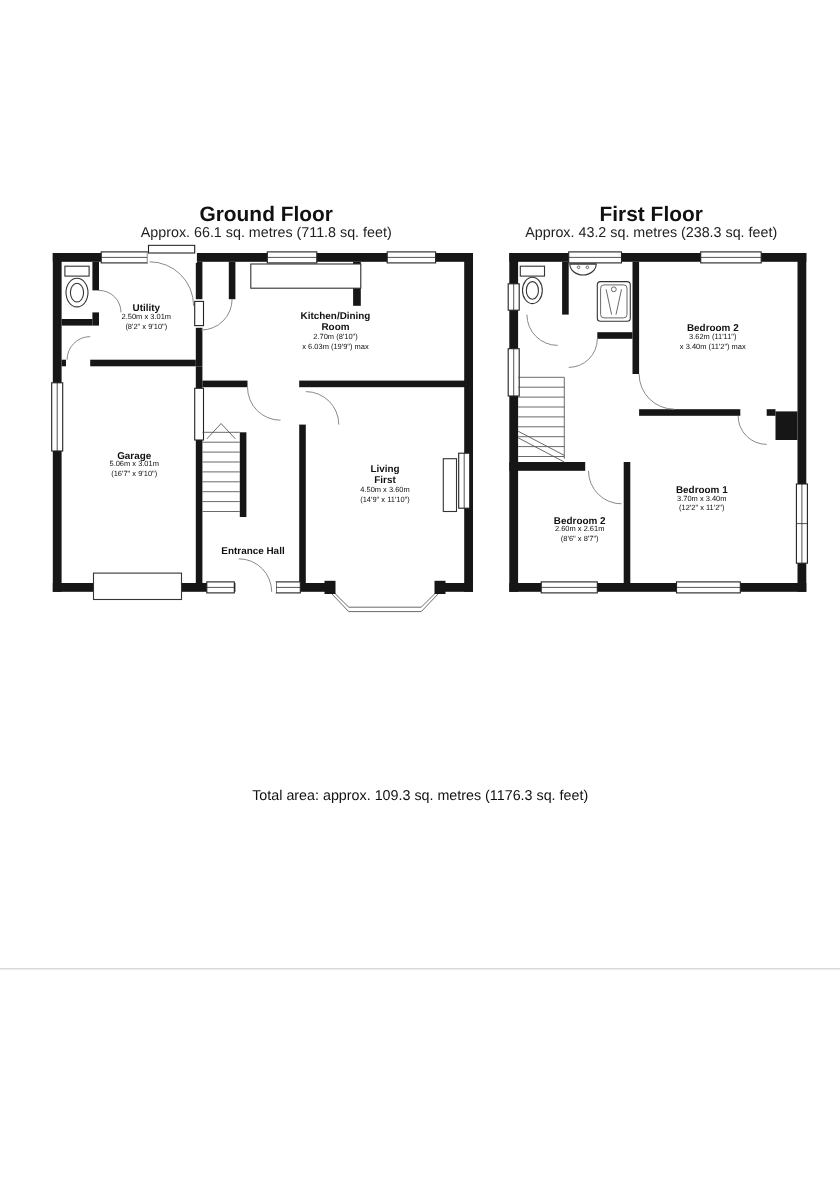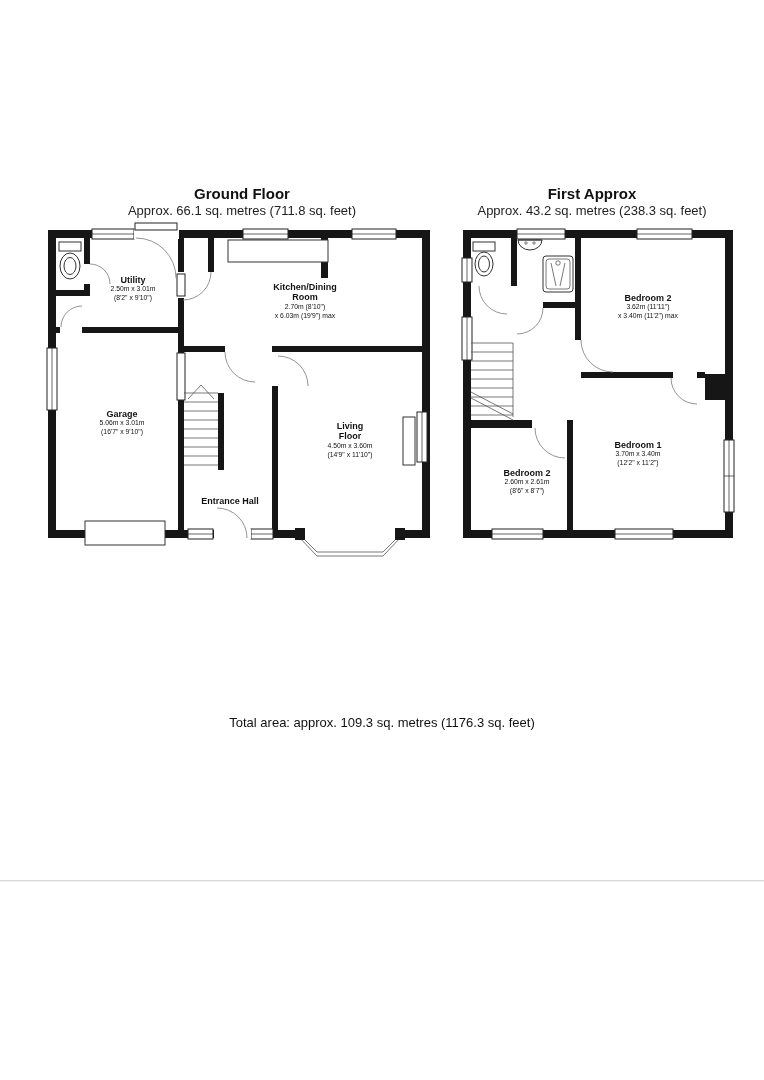--- a/index.html
+++ b/index.html
@@ -1,17 +1,17 @@
 <!DOCTYPE html>
 <html><head>
 <meta charset="utf-8">
 <style>
   html,body{margin:0;padding:0;background:#fff;}
   body{width:764px;height:1080px;position:relative;font-family:"Liberation Sans",sans-serif;color:#111;overflow:hidden;}
-  .floor-title{position:absolute;transform:translateX(-50%);font-size:15px;font-weight:bold;white-space:nowrap;}
+  .floor-title{position:absolute;transform:translateX(-50%);font-size:19px;font-weight:bold;white-space:nowrap;}
   .floor-subtitle{position:absolute;transform:translateX(-50%);font-size:13px;white-space:nowrap;color:#222;}
   .plan{position:absolute;text-decoration:underline;}
   .room-label{position:absolute;transform:translateX(-50%);text-align:center;}
   .room-name{font-weight:bold;font-size:9px;line-height:1.15;}
   .room-dims{font-size:6.8px;line-height:1.3;color:#111;}
   .kitchen-name{width:80px;margin:0 auto;}
   .living-name{width:46px;margin:0 auto;}
   .entrance-name{width:58px;margin:16px auto;}
   .total-area{position:absolute;transform:translateX(-50%);font-size:13px;white-space:nowrap;}
   .fold-line{position:absolute;left:0;width:764px;height:1px;background:#d9d9d9;box-shadow:0 1px 0 #f0f0f0;}
@@ -21,21 +21,21 @@
   svg .arc{fill:none;stroke:#888;stroke-width:0.9;}
   svg .fix{fill:#fff;stroke:#333;stroke-width:1;}
   svg .thin{stroke:#555;stroke-width:0.8;fill:none;}
   svg .openg{fill:#fff;stroke:none;}
 </style>
 </head>
 <body>
 
 <div class="floor-title" style="left:242px;top:185px">Ground Floor</div>
 <div class="floor-subtitle" style="left:242px;top:203px">Approx. 66.1 sq. metres (711.8 sq. feet)</div>
-<div class="floor-title" style="left:592px;top:185px">First Approx</div>
+<div class="floor-title" style="left:592px;top:185px">First Floor</div>
 <div class="floor-subtitle" style="left:592px;top:203px">Approx. 43.2 sq. metres (238.3 sq. feet)</div>
 
 <div class="plan" style="left:45px;top:222px;width:395px;height:348px">
   <svg width="395" height="348" viewBox="0 0 395 348">
 
     <g>
       <rect class="wall" x="3" y="8" width="382" height="8"></rect>
       <rect class="wall" x="3" y="8" width="8" height="308"></rect>
       <rect class="wall" x="377" y="8" width="8" height="308"></rect>
       <rect class="wall" x="3" y="308" width="382" height="8"></rect>
@@ -145,21 +145,21 @@
     <div class="room-name kitchen-name">Kitchen/Dining Room</div>
     <div class="room-dims">2.70m (8'10")</div>
     <div class="room-dims">x 6.03m (19'9") max</div>
   </div>
   <div class="room-label" style="left:77px;top:187px">
     <div class="room-name">Garage</div>
     <div class="room-dims">5.06m x 3.01m</div>
     <div class="room-dims">(16'7" x 9'10")</div>
   </div>
   <div class="room-label" style="left:305px;top:199px">
-    <div class="room-name living-name">Living Floor</div>
+    <div class="room-name living-name">Living First</div>
     <div class="room-dims">4.50m x 3.60m</div>
     <div class="room-dims">(14'9" x 11'10")</div>
   </div>
   <div class="room-label" style="left:185px;top:258px">
     <div class="room-name entrance-name">Entrance Hall</div>
   </div>
 </div>
 
 <div class="plan" style="left:455px;top:222px;width:285px;height:330px">
   <svg width="285" height="330" viewBox="0 0 285 330">

